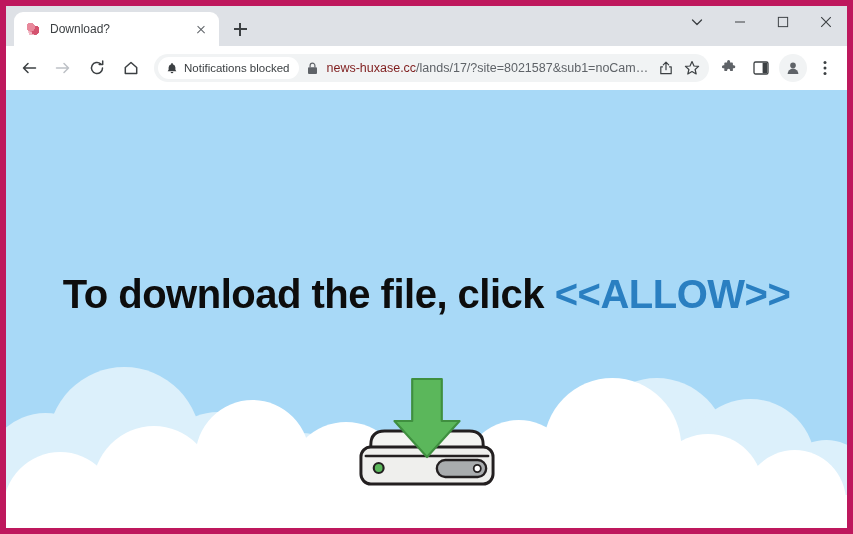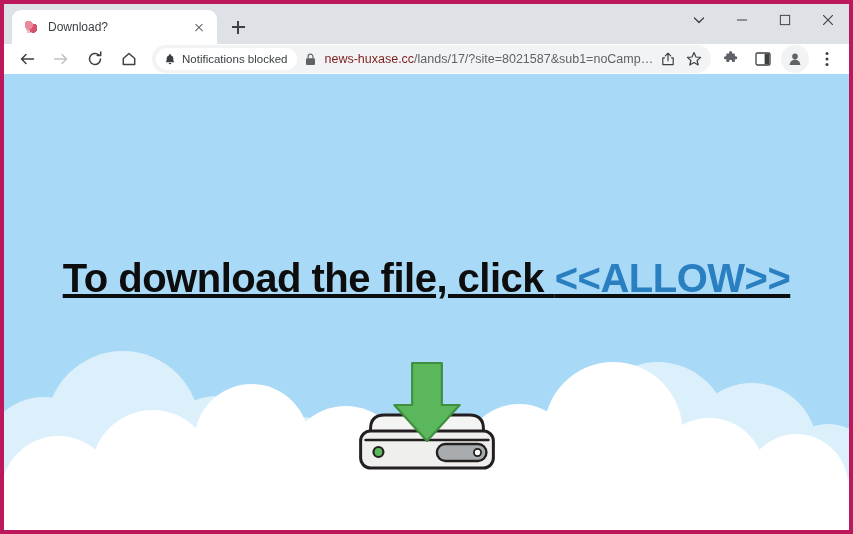--- a/index.html
+++ b/index.html
@@ -13,21 +13,21 @@
     overflow: hidden;
     font-family: "Liberation Sans", sans-serif;
   }
 
   .window {
     position: relative;
     width: 853px;
     height: 534px;
     background: #dee1e6;
     box-sizing: border-box;
-    border: 4px solid #be185d;
+    border: 6px solid #be185d;
     overflow: hidden;
   }
 
   
   .tabstrip {
     position: relative;
     height: 40px;
     background: #dee1e6;
     display: flex;
     align-items: flex-end;
@@ -108,21 +108,21 @@
     height: 32px;
   }
   .wc {
     width: 43px; height: 32px;
     position: relative;
   }
   .wc svg { position: absolute; left: 50%; top: 50%; transform: translate(-50%,-50%); }
 
   
   .toolbar {
-    height: 30px;
+    height: 44px;
     background: #ffffff;
     display: flex;
     align-items: center;
     padding: 0 6px 0 6px;
     box-sizing: border-box;
   }
   .navbtn {
     width: 28px; height: 28px;
     margin: 0 3px;
     flex: 0 0 28px;
@@ -206,21 +206,20 @@
     position: absolute;
     left: 0; right: 0;
     top: 182px;
     text-align: center;
     font-size: 40px;
     font-weight: bold;
     letter-spacing: -0.5px;
     color: #0d0d0d;
     white-space: nowrap;
     z-index: 4;
-    text-decoration: underline;
   }
   .headline .allow { color: #2a7fc1; }
 </style>
 </head>
 <body>
 
 <div class="window">
 
   <div class="tabstrip">
 

